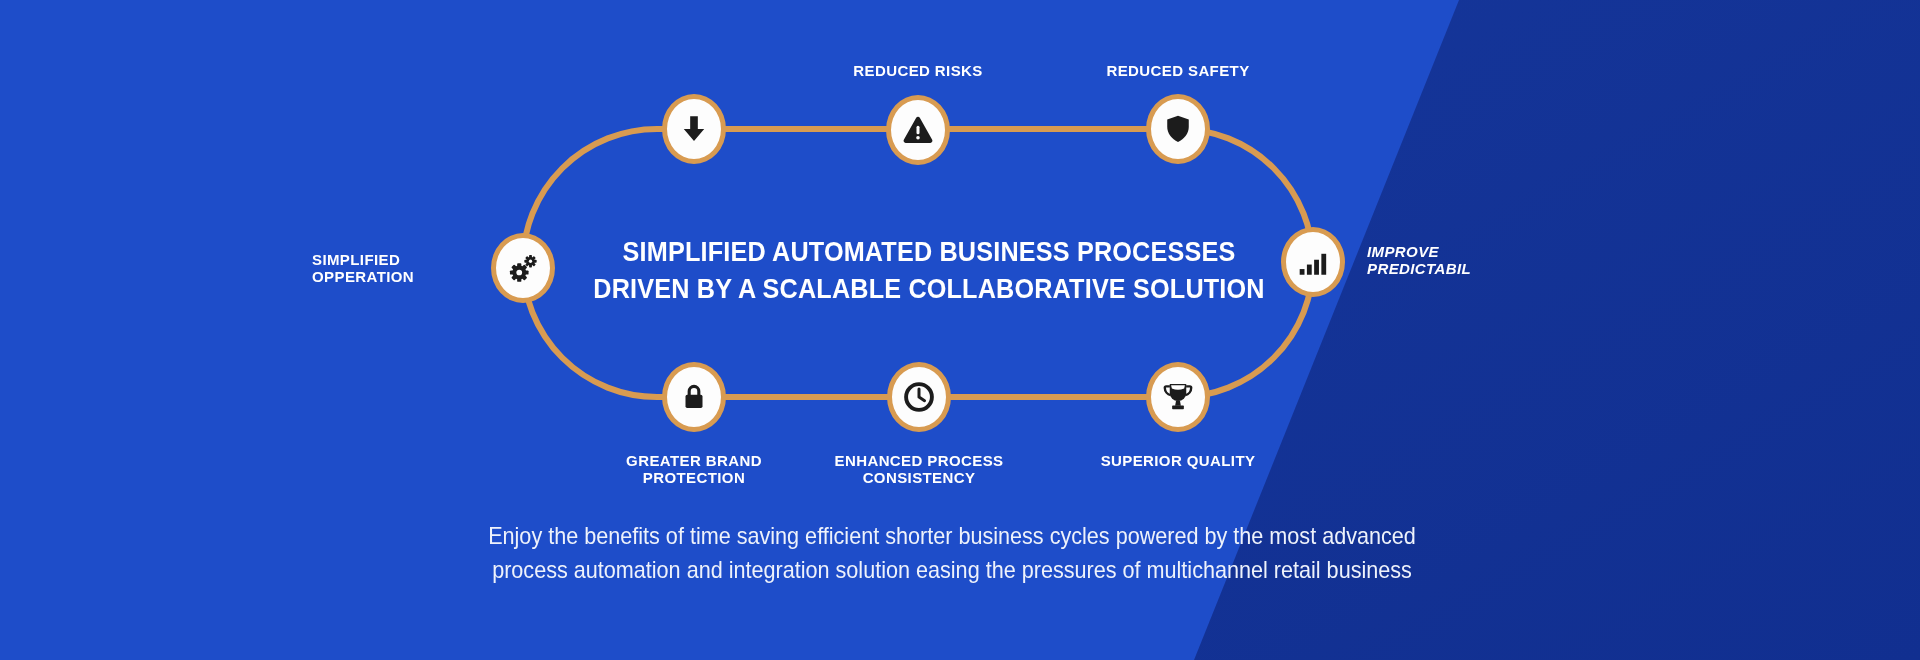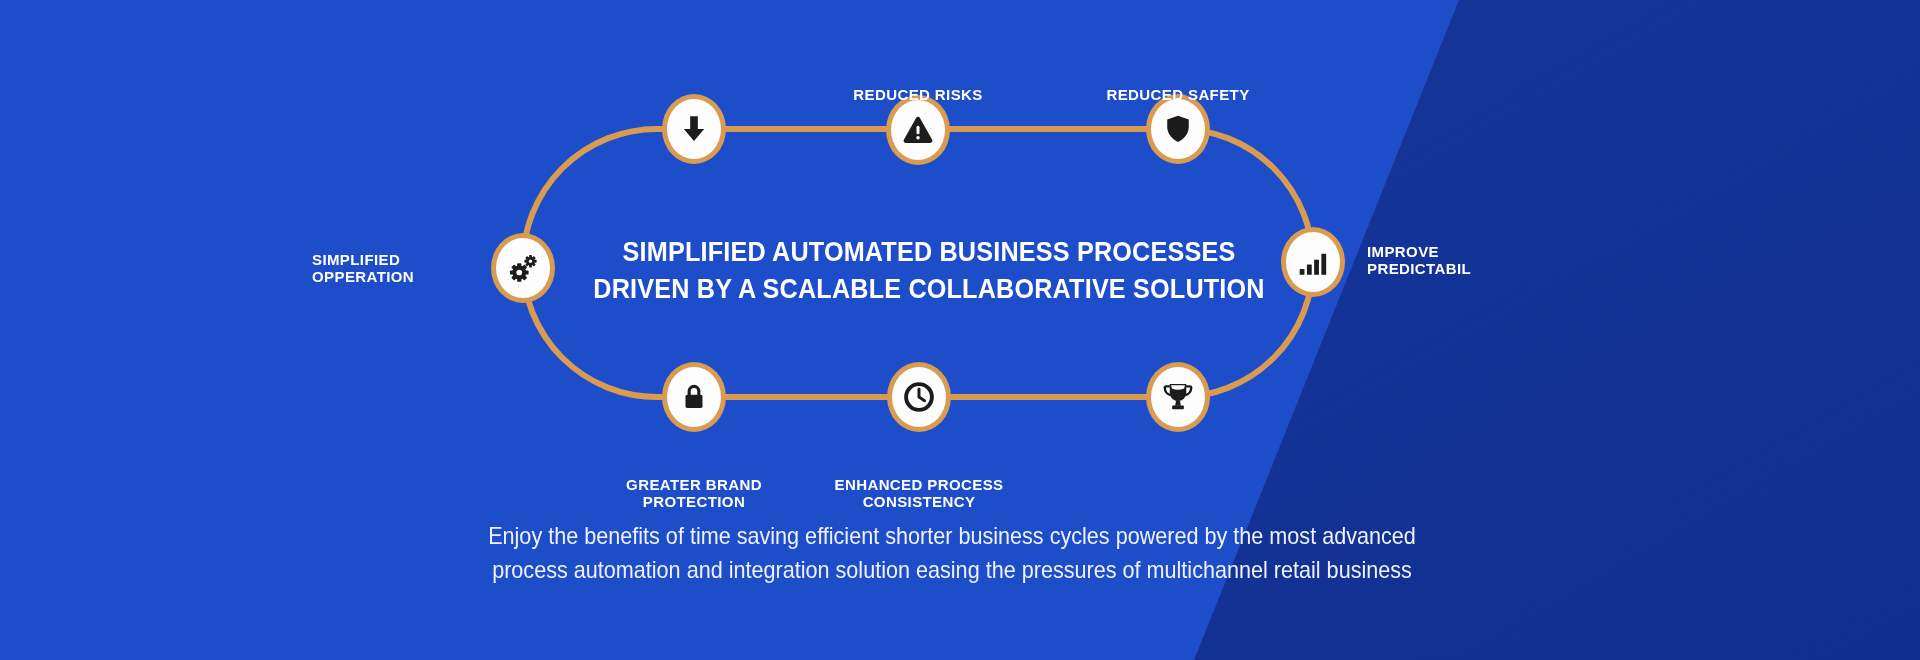--- a/index.html
+++ b/index.html
@@ -17,23 +17,23 @@
   .node{
     position:absolute;width:64px;height:70px;box-sizing:border-box;
     border:5px solid #d89b51;border-radius:50%;background:#fdfdfd;
     display:flex;align-items:center;justify-content:center;
   }
   .node svg{display:block;}
   .lbl{
     position:absolute;color:#ffffff;font-weight:bold;font-size:15px;
     line-height:17px;letter-spacing:.4px;white-space:pre-line;
   }
-  .lbl.center{text-align:center;margin-top:24px;}
+  .lbl.center{text-align:center;}
   .lbl.right{text-align:left;}
-  .lbl.left{text-align:left;}
+  .lbl.left{text-align:left;font-style:italic;}
   .title{
     position:absolute;left:529px;top:233px;width:800px;text-align:center;
     color:#ffffff;font-weight:bold;font-size:28px;line-height:37px;
     letter-spacing:.2px;transform:scaleX(.9);
   }
   .description{
     position:absolute;left:347px;top:519px;width:1210px;text-align:center;
     color:#eef2fb;font-weight:normal;font-size:24px;line-height:34px;
     transform:scaleX(.9);
   }
@@ -126,20 +126,21 @@
   <div class="lbl right" style="left:312px;top:251px;width:150px">SIMPLIFIED
 OPPERATION</div>
 
   <div class="lbl center" style="left:818px;top:62px;width:200px">REDUCED RISKS</div>
 
   <div class="lbl center" style="left:1078px;top:62px;width:200px">REDUCED SAFETY</div>
 
   <div class="lbl left" style="left:1367px;top:243px;width:220px">IMPROVE
 PREDICTABIL</div>
 
+  <div class="lbl center" style="left:1028px;top:452px;width:300px">SUPERIOR QUALITY</div>
 
   <div class="lbl center" style="left:594px;top:452px;width:200px">GREATER BRAND
 PROTECTION</div>
 
   <div class="lbl center" style="left:819px;top:452px;width:200px">ENHANCED PROCESS
 CONSISTENCY</div>
 
   <div class="title">
     <div>SIMPLIFIED AUTOMATED BUSINESS PROCESSES</div>
     <div>DRIVEN BY A SCALABLE COLLABORATIVE SOLUTION</div>

